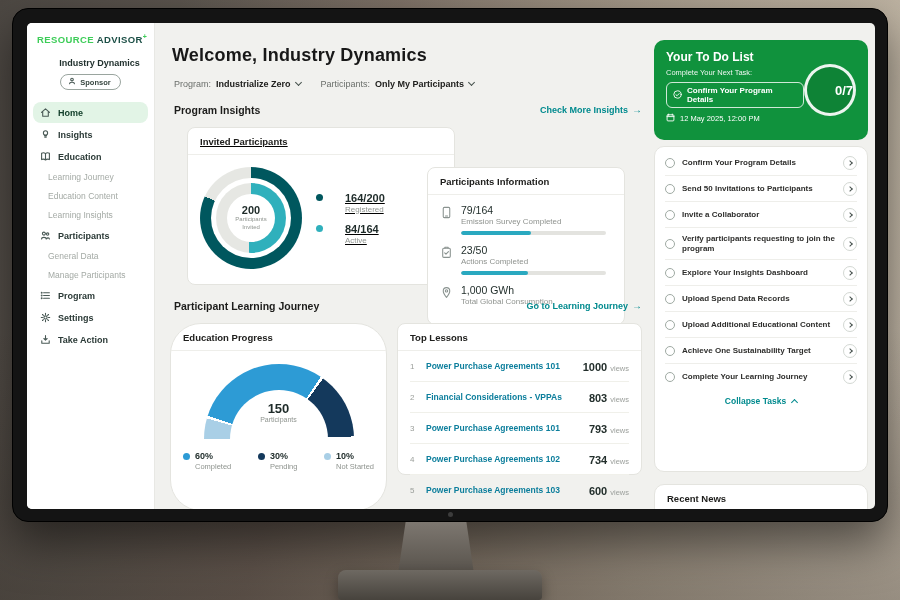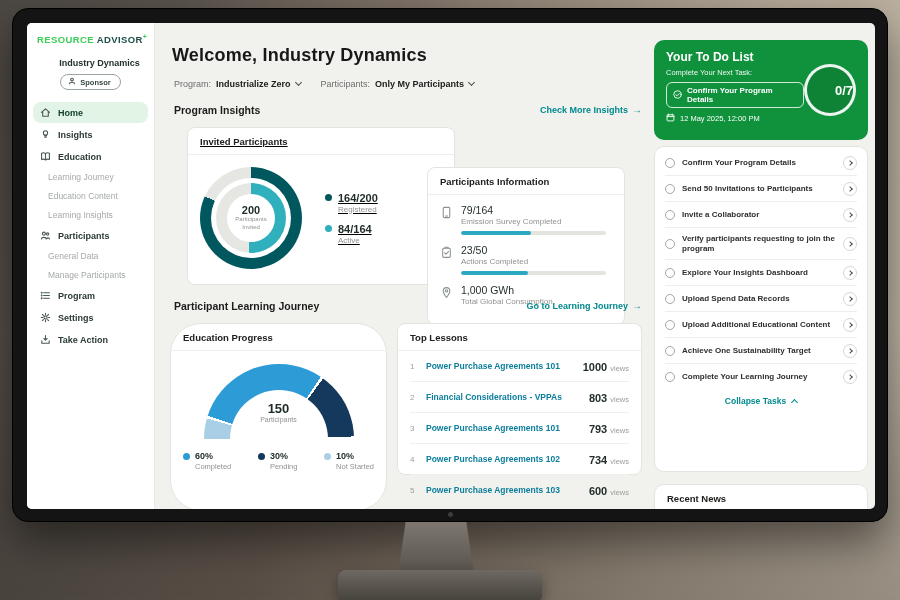--- a/index.html
+++ b/index.html
@@ -84,21 +84,21 @@
   .card4 { left:370px; top:300px; width:245px; height:152px; }
   
   .donut-body { display:flex; align-items:center; gap:14px; padding:12px 12px 0; }
   .donut { position:relative; width:102px; height:102px; flex:none; }
   .d-outer { position:absolute; inset:0; border-radius:50%; }
   .d-mid   { position:absolute; inset:11px; border-radius:50%; background:#fff; }
   .d-inner { position:absolute; inset:16px; border-radius:50%; }
   .d-hole  { position:absolute; inset:27px; border-radius:50%; background:#fff; display:flex; flex-direction:column; align-items:center; justify-content:center; text-align:center; }
   .d-hole .v { font-size:11px; font-weight:bold; color:#1e2b29; }
   .d-hole .l { font-size:6px; color:#8f948f; line-height:1.3; }
-  .legend-item { display:flex; gap:6px; margin:9px 9px; align-items:flex-start; }
+  .legend-item { display:flex; gap:22px; margin:9px 0; align-items:flex-start; }
   .dot { width:7px; height:7px; border-radius:50%; margin-top:2px; flex:none; }
   .legend-item .v { font-size:11px; font-weight:bold; color:#1e2b29; }
   .legend-item .l { font-size:8px; color:#8f948f; margin-top:1px; }
   
   .info-row { display:flex; gap:8px; padding:9px 12px 0; }
   .iicon { width:13px; height:13px; flex:none; margin-top:1px; }
   .info-col .v { font-size:10.5px; font-weight:normal; color:#1d2a27; }
   .info-col .l { font-size:8px; color:#8f938f; margin-top:1px; }
   .bar { width:145px; height:4px; background:#e3e3df; border-radius:2px; margin-top:5px; overflow:hidden; }
   .bar-fill { height:100%; background:#2aa9c0; border-radius:2px; }

